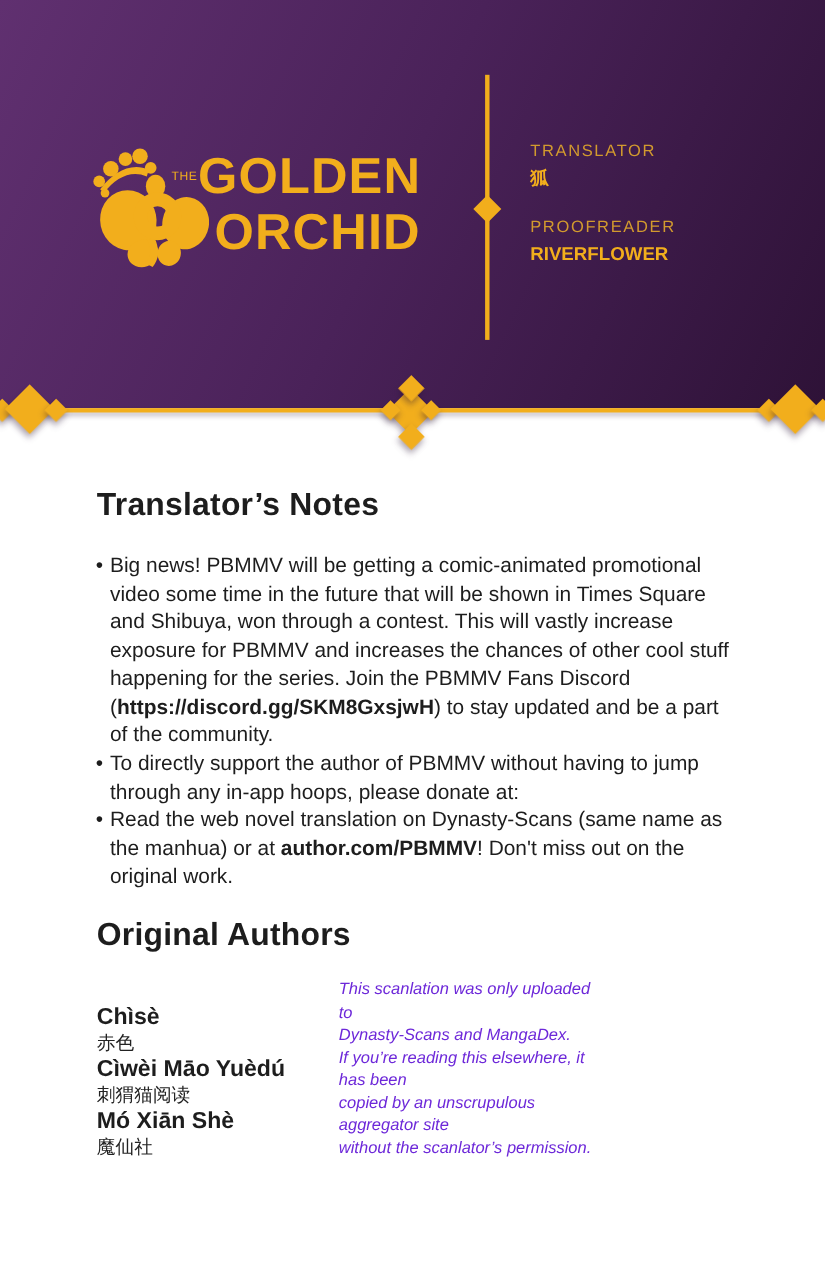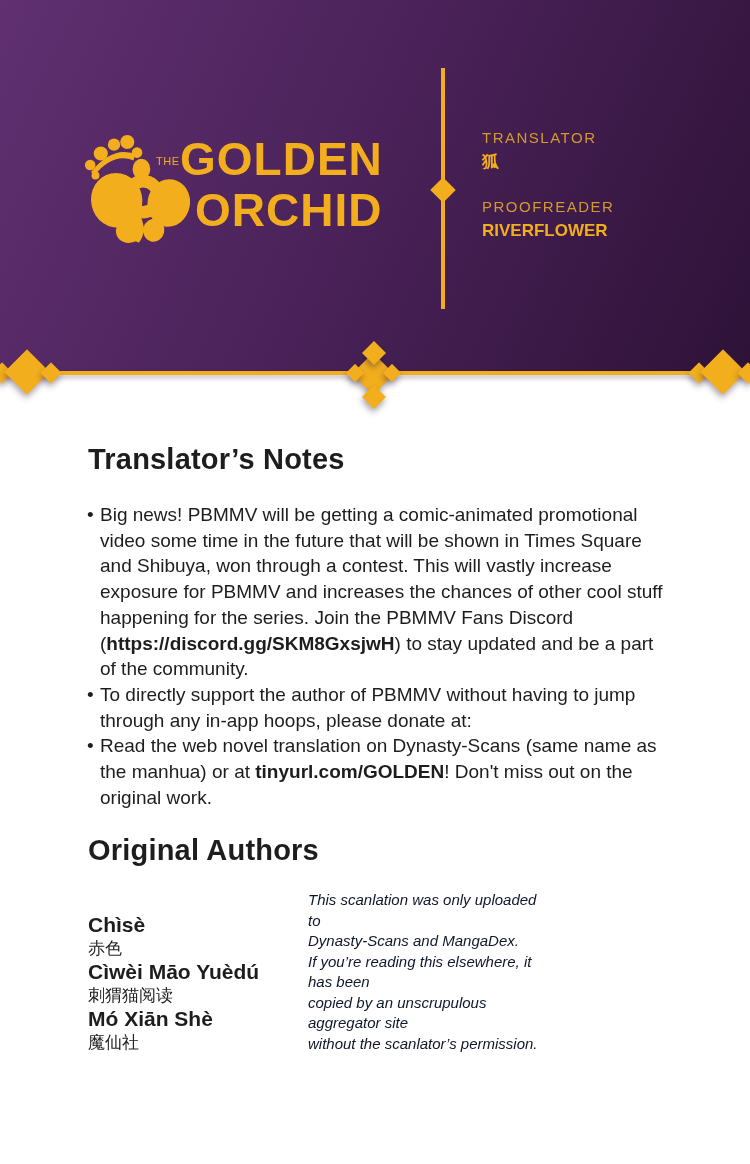--- a/index.html
+++ b/index.html
@@ -99,21 +99,21 @@
     position:absolute; left:-1px; top:0;
   }
   .notes-list strong { font-weight:700; }
 
   .authors-title { margin-top:24px; }
   .authors-row { display:flex; align-items:flex-end; margin-top:21px; }
   .authors-list { width:272px; }
   .author-name { font-size:21px; line-height:24px; font-weight:700; color:var(--ink); }
   .author-cjk  { font-size:17px; line-height:23px; font-weight:400; color:#222; }
   .disclaimer {
-    font-style:italic; font-size:15px; line-height:20.5px; color:#0f172a;
+    font-style:italic; font-size:15px; line-height:20.5px; color:#6d28d9;
     padding-top:2px;
   }
 </style>
 </head>
 <body>
 
 <div class="page">
 
   <header class="banner">
 
@@ -170,21 +170,21 @@
   <div class="diamond d-r-1"></div>
   <div class="diamond d-r-2"></div>
   <div class="diamond d-r-3"></div>
 
   <main class="content">
     <h1>Translator’s Notes</h1>
     <ul class="notes-list" id="notes-list">
         <li><span>Big news! PBMMV will be getting a comic-animated promotional video some time in the future that will be shown in Times Square and Shibuya, won through a contest. This will vastly increase exposure for PBMMV and increases the chances of other cool stuff happening for the series. Join the PBMMV Fans Discord (</span><strong>https://discord.gg/SKM8GxsjwH</strong><span>) to stay updated and be a part of the community.</span></li>
         <li><span>To directly support the author of PBMMV without having to jump through any in-app hoops, please donate at:
 </span></li>
-        <li><span>Read the web novel translation on Dynasty-Scans (same name as the manhua) or at </span><strong>tinyurl.com/GOLDEN</strong><span>! Don't miss out on the original work.</span></li>
+        <li><span>Read the web novel translation on Dynasty-Scans (same name as the manhua) or at </span><strong>author.com/PBMMV</strong><span>! Don't miss out on the original work.</span></li>
       </ul>
 
     <h1 class="authors-title">Original Authors</h1>
     <div class="authors-row">
       <div class="authors-list" id="authors-list">
           <div class="author">
             <div class="author-name">Chìsè</div>
             <div class="author-cjk">赤色</div>
           </div>
           <div class="author">

